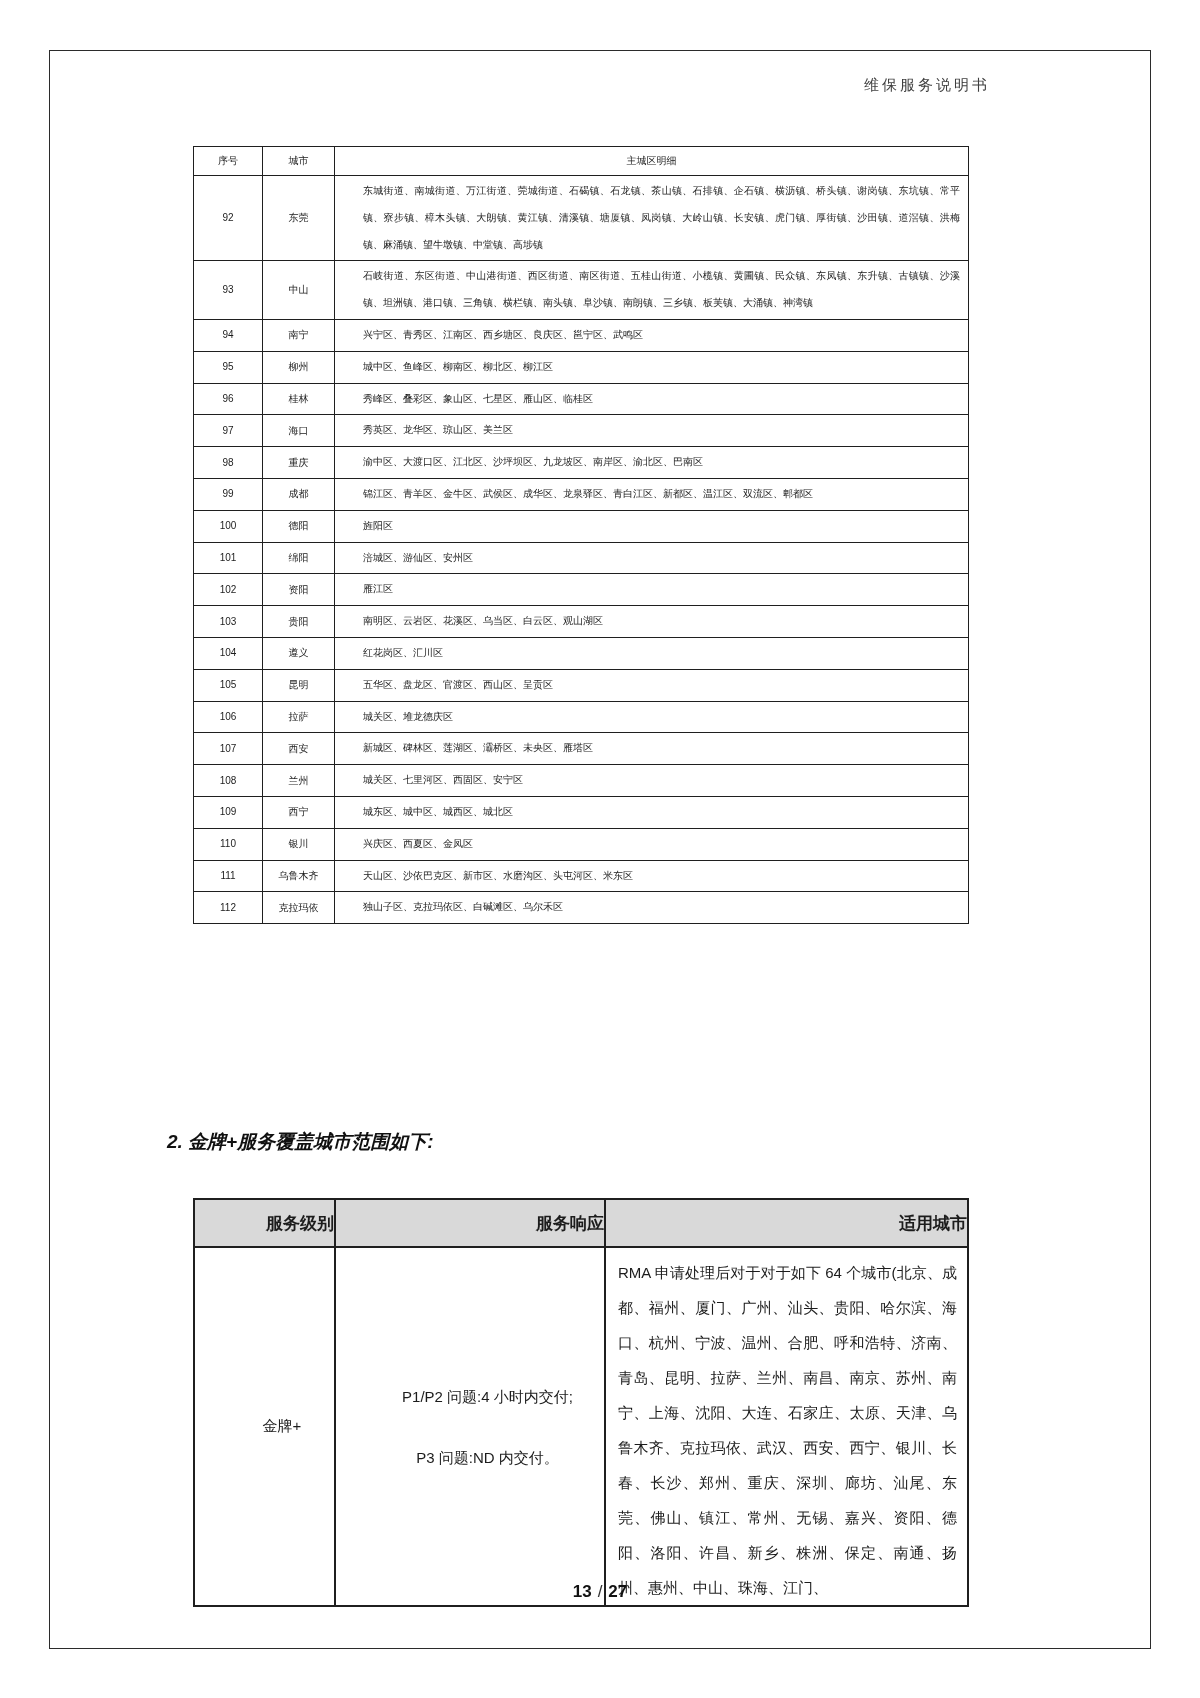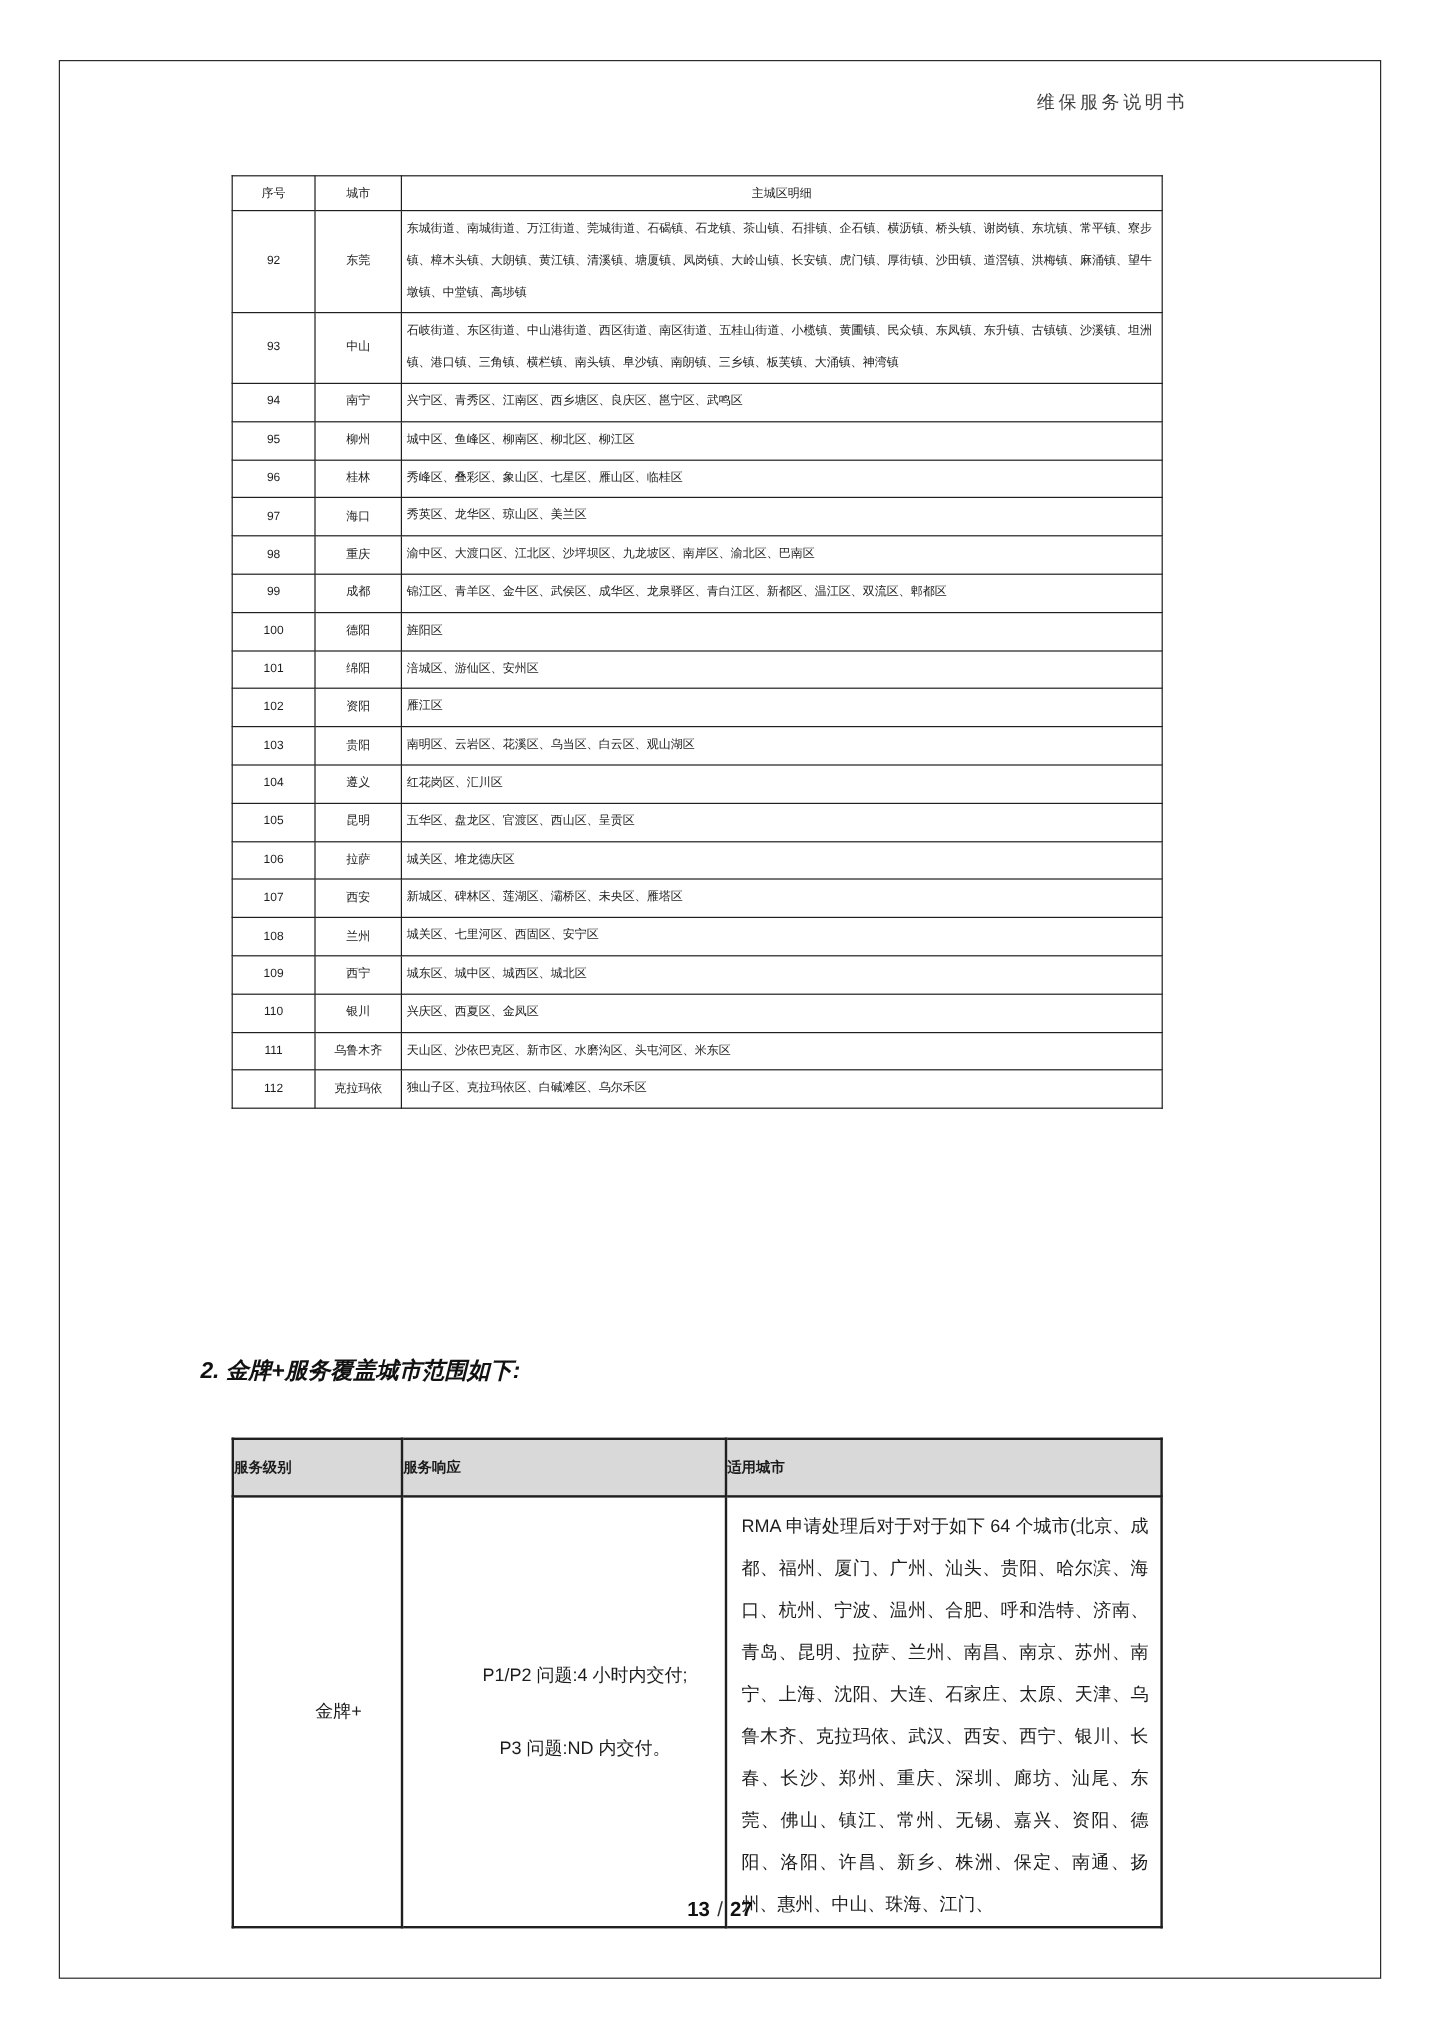--- a/index.html
+++ b/index.html
@@ -27,38 +27,38 @@
   }
   .t1 th, .t1 td { border:1px solid #1f1f1f; font-weight:normal; }
   .t1 th { height:28px; text-align:center; padding:0; }
   .t1 td { padding:2px 0; vertical-align:middle; }
   .t1 .c-no   { width:69px; }
   .t1 .c-city { width:72px; }
   .t1 td.no, .t1 td.city { text-align:center; line-height:26px; }
   .t1 td.city { padding:2px 10px; }
   .t1 td.districts {
     text-align:justify; text-align-last:left;
-    padding:2px 8px 2px 4px; line-height:26.8px;
+    padding:2px 8px 2px 28px; line-height:26.8px;
   }
 
   
   .heading {
     position:absolute; left:167px; top:1129px;
     font-size:19px; font-weight:bold; color:#111;font-style:italic;
   }
 
   
   .t2 {
     position:absolute; left:193px; top:1198px; width:776px;
     font-size:15px;
   }
   .t2 th, .t2 td { border:2px solid #1f1f1f; }
   .t2 th {
-    background:#d9d9d9; height:46px; text-align:left;
-    font-size:12px; font-weight:bold; padding:0;margin-top:48px;
+    background:#d9d9d9; height:46px; text-align:right;
+    font-size:17px; font-weight:bold; padding:0;margin-top:48px;
   }
   .t2 .c-level { width:141px; }
   .t2 .c-resp  { width:270px; }
   .t2 td { vertical-align:middle;padding-left:36px; }
   .t2 td.level { text-align:center; }
   .t2 td.response { text-align:center; }
   .t2 td.response .resp-inner { width:176px; margin:0 auto; line-height:35px; }
   .t2 td.response .p2 { margin-top:26px; }
   .t2 td.cities {
     vertical-align:top;

